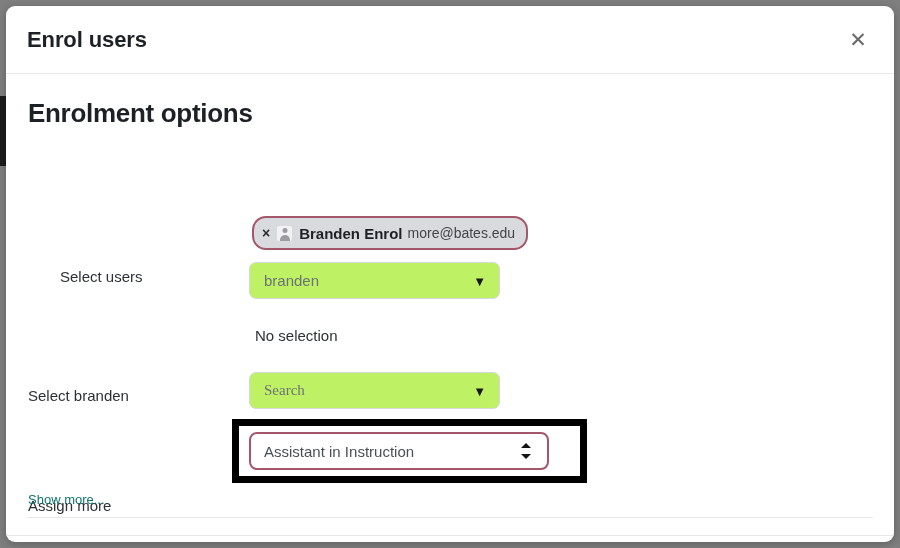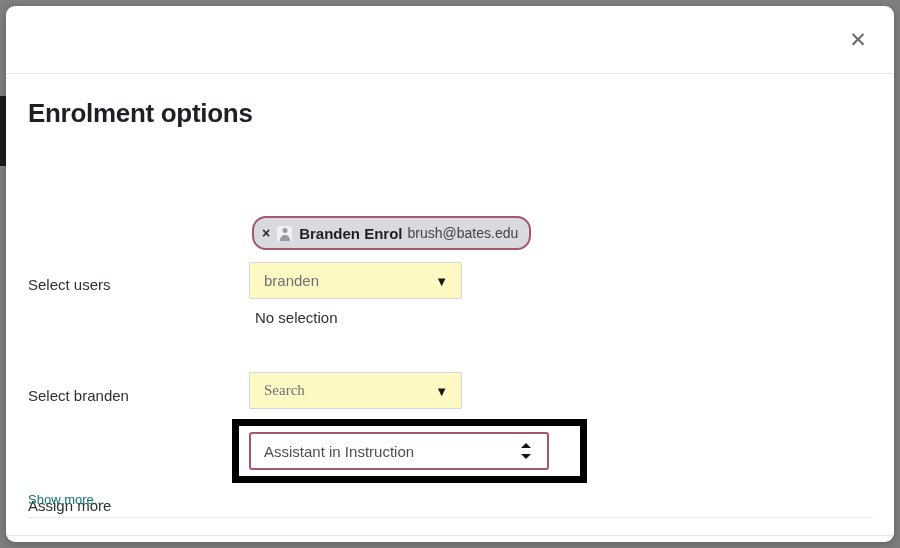--- a/index.html
+++ b/index.html
@@ -173,25 +173,25 @@
   }
   #chip-email {
     font-size: 14px;
     color: #414449;
     white-space: nowrap;
   }
 
   
   .combo {
     position: relative;
-    width: 213px;
+    width: 251px;
     height: 37px;
     border: 1px solid #d6d7da;
-    border-radius: 1px;
-    background: #fef9c3;
+    border-radius: 7px;
+    background: #bef264;
     box-sizing: border-box;
     display: flex;
     align-items: center;
     cursor: text;
   }
   .combo-text {
     font-size: 15px;
     color: #6d7176;
     margin-left: 14px;
   }
@@ -201,31 +201,31 @@
     top: 50%;
     transform: translateY(-50%);
     font-size: 13px;
     color: #17181a;
     line-height: 1;
   }
 
   #no-selection-text {
     position: absolute;
     left: 249px;
-    top: 235px;
+    top: 253px;
     font-size: 15px;
     color: #2d3135;
   }
 
   
   #role-select {
     width: 300px;
     height: 38px;
     border: 2px solid #a4576a;
-    border-radius: 3px;
+    border-radius: 8px;
     background: #ffffff;
     box-sizing: border-box;
     position: relative;
     display: flex;
     align-items: center;
     cursor: pointer;
   }
   #role-select-value {
     font-size: 15px;
     color: #4b4f54;
@@ -307,37 +307,38 @@
   }
 </style>
 </head>
 <body>
 
 <div id="bg-sliver"></div>
 
 <div id="modal">
 
   <div id="modal-header">
+    <div id="dialog-title">Enrol users</div>
     <button id="close-button">✕</button>
   </div>
 
   <div id="modal-body">
 
     <div id="section-title">Enrolment options</div>
 
     <div class="form-row">
-      <div class="form-label" style="top:147px;">Select users</div>
+      <div class="form-label" style="top:139px;margin-left:32px;">Select users</div>
     </div>
 
     <div id="selected-users-wrap">
       <div id="user-chip">
         <span id="chip-remove">×</span>
         <span id="chip-avatar"></span>
         <span id="chip-name">Branden Enrol</span>
-        <span id="chip-email">brush@bates.edu</span>
+        <span id="chip-email">more@bates.edu</span>
       </div>
     </div>
 
     <div class="field-col" style="top:188px;">
       <div class="combo">
         <span class="combo-text">branden</span>
         <span class="combo-caret">▼</span>
       </div>
     </div>
 

